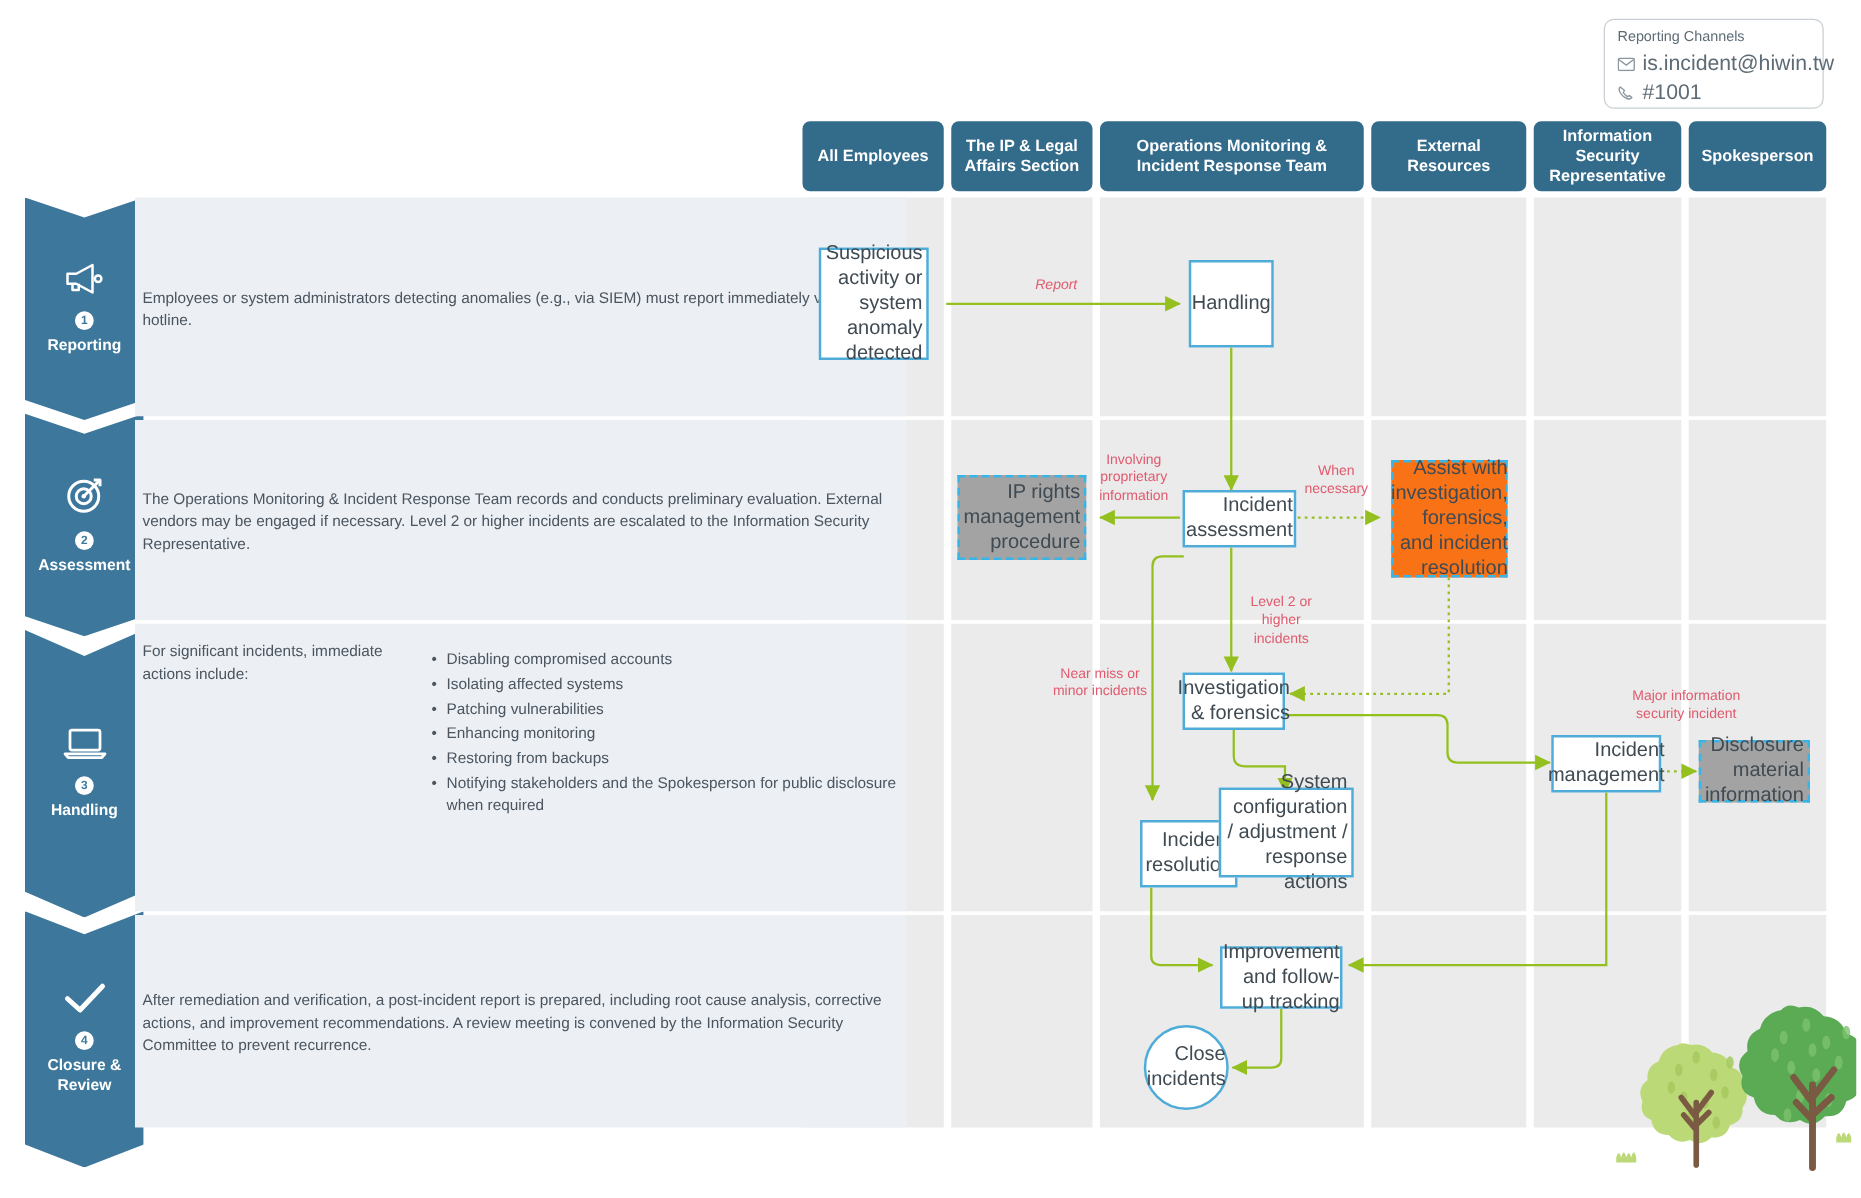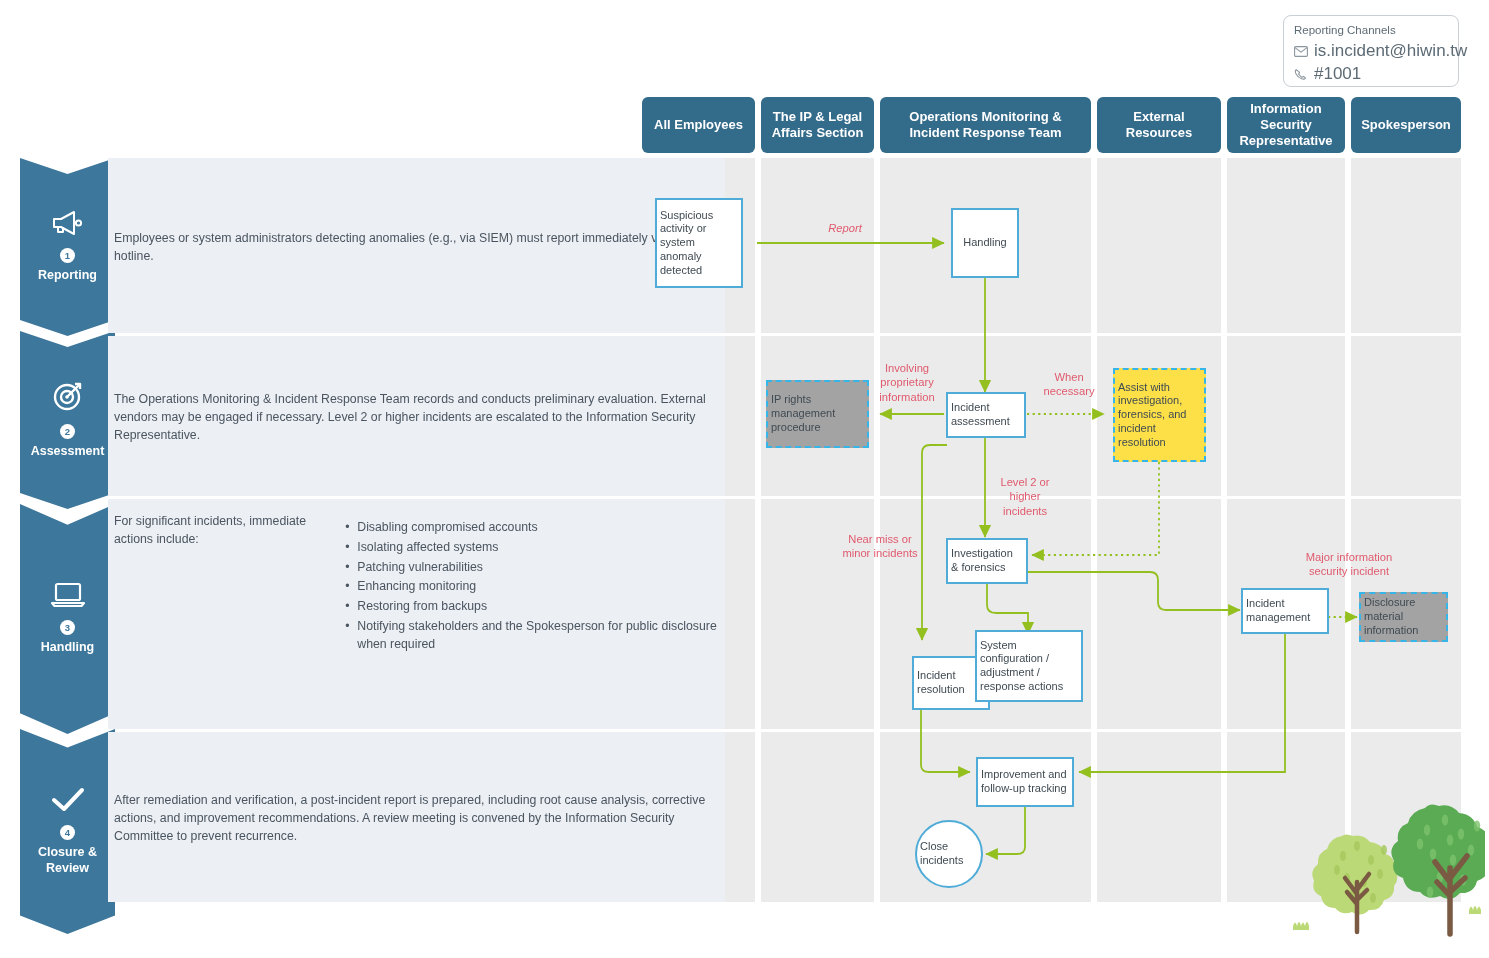--- a/index.html
+++ b/index.html
@@ -37,25 +37,25 @@
   
   .desc{position:absolute;left:108px;width:617px;background:#eceff3;
     box-sizing:border-box;padding:14px 6px 10px 6px;font-size:12.3px;
     line-height:1.45;color:#4a5560;}
   .desc ul{margin:6px 0 0 0;padding:0;list-style:none;}
   .desc li{position:relative;padding-left:12px;margin-bottom:2px;}
   .desc li:before{content:"•";position:absolute;left:0;color:#4a5560;}
 
   
   .node{position:absolute;box-sizing:border-box;display:flex;align-items:center;
-    justify-content:center;text-align:left;font-size:11px;line-height:1.25;
+    justify-content:center;text-align:right;font-size:16px;line-height:1.25;
     color:#3f4a52;padding:3px;}
   .node.solid{background:#ffffff;border:2px solid #4facd8;}
   .node.dashed{background:#a3a3a3;border:2px dashed #36b6e8;}
-  .node.dashed-fill{background:#fde047;border:2px dashed #36b6e8;}
+  .node.dashed-fill{background:#f97316;border:2px dashed #36b6e8;}
   .node.circle{background:#ffffff;border:2px solid #4facd8;border-radius:50%;}
 
   
   .elabel{position:absolute;font-size:11.2px;color:#e05a6e;text-align:center;
     line-height:1.28;}
 
   svg.wires{position:absolute;left:0;top:0;width:1489px;height:958px;
     pointer-events:none;}
 </style>
 </head>
@@ -221,21 +221,21 @@
     <path d="M1025 806 V847 Q1025 854 1017 854 H986" marker-end="url(#ah)"></path>
   </g>
 </svg>
 
 <div class="node solid" style="left:655px;top:198px;width:88px;height:90px;">Suspicious activity or system anomaly detected</div>
 
 <div class="node solid" style="left:951px;top:208px;width:68px;height:70px;">Handling</div>
 
 <div class="node dashed" style="left:766px;top:380px;width:103px;height:68px;">IP rights management procedure</div>
 
-<div class="node solid" style="left:946px;top:392px;width:80px;height:46px;">Incident assessment</div>
+<div class="node solid" style="left:946px;top:392px;width:91px;height:46px;">Incident assessment</div>
 
 <div class="node dashed-fill" style="left:1113px;top:368px;width:93px;height:94px;">Assist with investigation, forensics, and incident resolution</div>
 
 <div class="node solid" style="left:946px;top:538px;width:82px;height:46px;">Investigation &amp; forensics</div>
 
 <div class="node solid" style="left:912px;top:640px;width:78px;height:54px;margin-top:16px;">Incident resolution</div>
 
 <div class="node solid" style="left:975px;top:630px;width:108px;height:72px;">System configuration / adjustment / response actions</div>
 
 <div class="node solid" style="left:1241px;top:588px;width:88px;height:46px;">Incident management</div>

